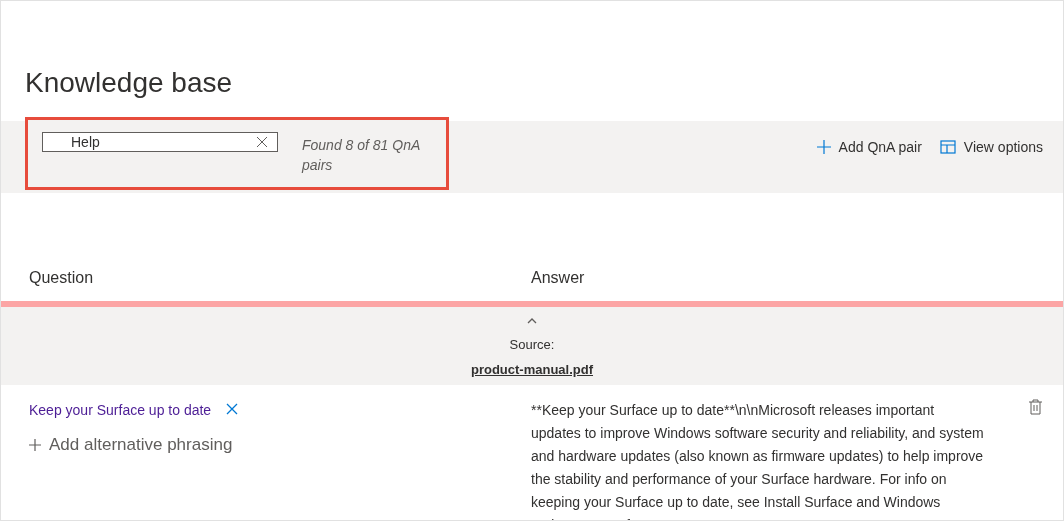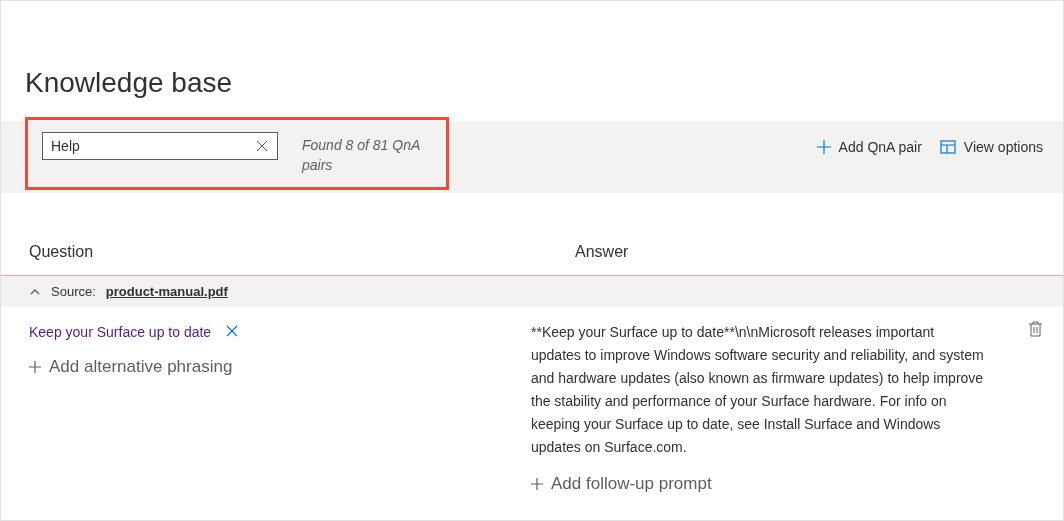--- a/index.html
+++ b/index.html
@@ -40,22 +40,22 @@
       margin-left: 24px;
       margin-top: -4px;
       background: #f3f2f1;
     }
     .search-wrap {
       position: relative;
       width: 236px;
     }
     .search-input {
       width: 100%;
-      height: 28px;
-      padding: 0 32px 0 8px;
+      height: 20px;
+      padding: 0 32px 0 28px;
       font-size: 14px;
       border: 1px solid #605e5c;
       background: #ffffff;
       color: #323130;
       outline: none;
     }
     .clear-x {
       position: absolute;
       right: 6px;
       top: 50%;
@@ -92,42 +92,42 @@
       background: none;
       border: none;
       font-family: inherit;
       text-align: center;
     }
     .toolbar-btn .icon-blue {
       color: #0078d4;
     }
     .columns-header {
       display: flex;
-      padding: 50px 28px 14px 28px;
-      border-bottom: 1px solid #fca5a5;
-      gap: 44px;
+      padding: 76px 28px 14px 28px;
+      border-bottom: 6px solid #fca5a5;
     }
     .col-q {
       width: 502px;
       font-size: 16px;
       font-weight: 400;
       color: #323130;
     }
     .col-a {
       font-size: 16px;
       font-weight: 400;
       color: #323130;
     }
     .source-row {
       display: flex;
       align-items: center;
       gap: 10px;
       background: #f3f2f1;
       padding: 8px 28px;
       font-size: 13px;
+      flex-direction: column;
     }
     .source-file {
       color: #323130;
       font-weight: 600;
       text-decoration: underline;
     }
     .content-row {
       display: flex;
       padding: 14px 28px 0 28px;
     }

